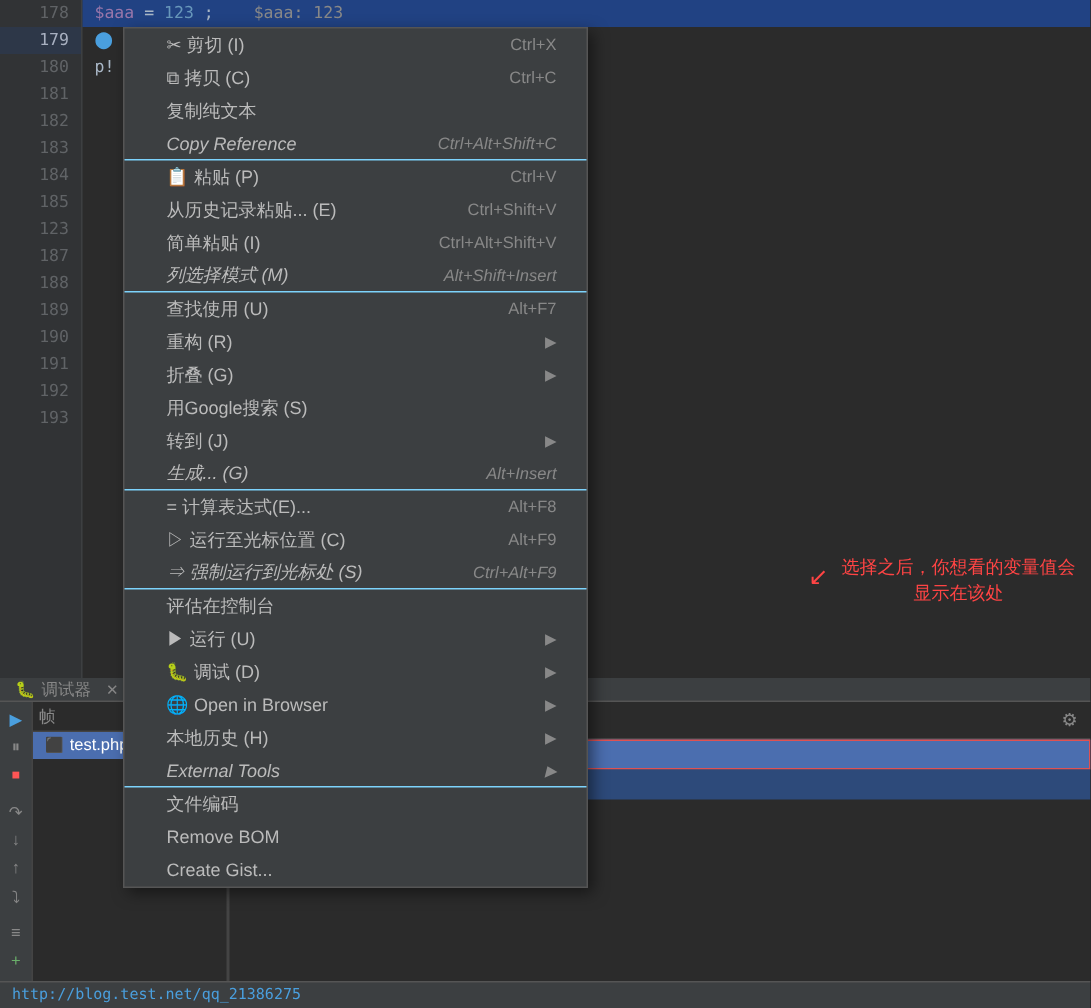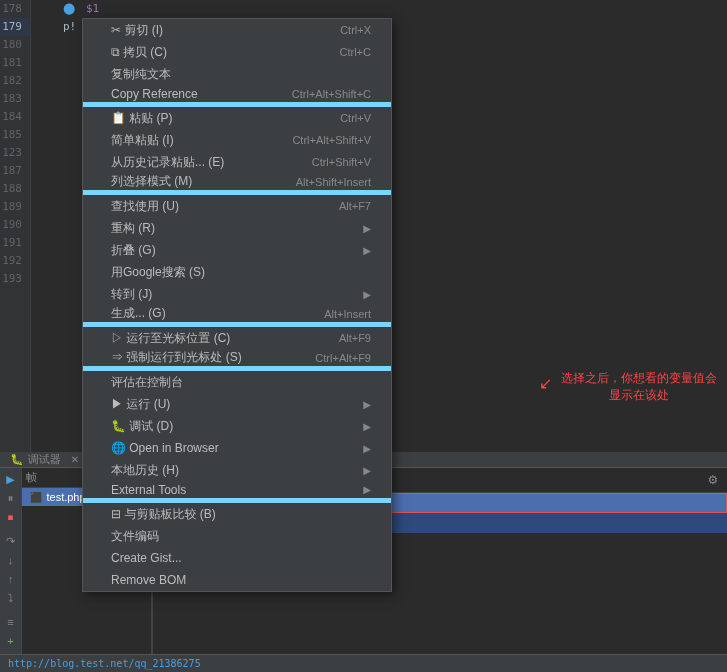--- a/index.html
+++ b/index.html
@@ -18,21 +18,21 @@
       position: absolute;
       top: 0; left: 0;
       width: 727px;
       height: 672px;
       background: #2b2b2b;
     }
 
     .line-numbers {
       position: absolute;
       left: 0; top: 0;
-      width: 31px;
+      width: 55px;
       height: 100%;
       background: #313335;
       border-right: 1px solid #3d3f41;
       color: #606366;
       font-size: 11px;
       font-family: monospace;
     }
 
     .line-num {
       height: 18px;
@@ -93,21 +93,22 @@
       cursor: pointer;
       height: 22px;
     }
 
     .menu-item.highlighted {
       background: #4b6eaf;
       color: #ffffff;
     }
 
     .menu-item.separator-after {
-      border-bottom: 5px solid #7dd3fc;
+      border-bottom: 1px solid #7dd3fc;
+      font-style: italic;
     }
 
     .menu-item .shortcut {
       color: #888;
       font-size: 11px;
       margin-left: 30px;
     }
 
     .menu-item .arrow {
       color: #888;
@@ -316,20 +317,27 @@
     <div class="line-num">187</div>
     <div class="line-num">188</div>
     <div class="line-num">189</div>
     <div class="line-num">190</div>
     <div class="line-num">191</div>
     <div class="line-num">192</div>
     <div class="line-num">193</div>
   </div>
 
   <div class="code-area">
+    <div class="code-line highlighted">
+      <span class="var">$aaa</span>
+      <span> = </span>
+      <span class="num">123</span>
+      <span>;</span>
+      <span style="color:#888; margin-left:20px;">$aaa: 123</span>
+    </div>
     <div class="code-line">
       <span style="color:#4a9fde; margin-right:4px;">⬤</span>
       <span class="var">$1</span>
     </div>
     <div class="code-line">
       <span style="color:#a9b7c6;">p!</span>
     </div>
     <div class="code-line"></div>
     <div class="code-line"></div>
     <div class="code-line"></div>
@@ -359,26 +367,26 @@
   </div>
   <div class="menu-item separator-after">
     <span>Copy Reference</span>
     <span class="shortcut">Ctrl+Alt+Shift+C</span>
   </div>
   <div class="menu-item">
     <span>📋 粘贴 (P)</span>
     <span class="shortcut">Ctrl+V</span>
   </div>
   <div class="menu-item">
+    <span>从历史记录粘贴... (E)</span>
+    <span class="shortcut">Ctrl+Shift+V</span>
+  </div>
+  <div class="menu-item">
     <span>简单粘贴 (I)</span>
     <span class="shortcut">Ctrl+Alt+Shift+V</span>
-  </div>
-  <div class="menu-item">
-    <span>从历史记录粘贴... (E)</span>
-    <span class="shortcut">Ctrl+Shift+V</span>
   </div>
   <div class="menu-item separator-after">
     <span>列选择模式 (M)</span>
     <span class="shortcut">Alt+Shift+Insert</span>
   </div>
   <div class="menu-item">
     <span>查找使用 (U)</span>
     <span class="shortcut">Alt+F7</span>
   </div>
   <div class="menu-item">
@@ -394,20 +402,24 @@
   </div>
   <div class="menu-item">
     <span>转到 (J)</span>
     <span class="arrow">▶</span>
   </div>
   <div class="menu-item separator-after">
     <span>生成... (G)</span>
     <span class="shortcut">Alt+Insert</span>
   </div>
   <div class="menu-item">
+    <span>= 计算表达式(E)...</span>
+    <span class="shortcut">Alt+F8</span>
+  </div>
+  <div class="menu-item">
     <span>▷ 运行至光标位置 (C)</span>
     <span class="shortcut">Alt+F9</span>
   </div>
   <div class="menu-item separator-after">
     <span>⇒ 强制运行到光标处 (S)</span>
     <span class="shortcut">Ctrl+Alt+F9</span>
   </div>
   <div class="menu-item">
     <span>评估在控制台</span>
   </div>
@@ -425,30 +437,27 @@
   </div>
   <div class="menu-item">
     <span>本地历史 (H)</span>
     <span class="arrow">▶</span>
   </div>
   <div class="menu-item separator-after">
     <span>External Tools</span>
     <span class="arrow">▶</span>
   </div>
   <div class="menu-item">
-    <span>⊟ 与剪贴板比较 (B)</span>
-  </div>
-  <div class="menu-item">
     <span>文件编码</span>
   </div>
   <div class="menu-item">
+    <span>Remove BOM</span>
+  </div>
+  <div class="menu-item">
     <span>Create Gist...</span>
-  </div>
-  <div class="menu-item">
-    <span>Remove BOM</span>
   </div>
 </div>
 
 <div class="annotation-box">
   <span>选择之后，你想看的变量值会显示在该处</span>
 </div>
 
 <div style="position:absolute; right:175px; top:375px; color:#ff4444; font-size:16px; transform:rotate(180deg);">↗</div>
 
 <div class="sub-panel-container">

